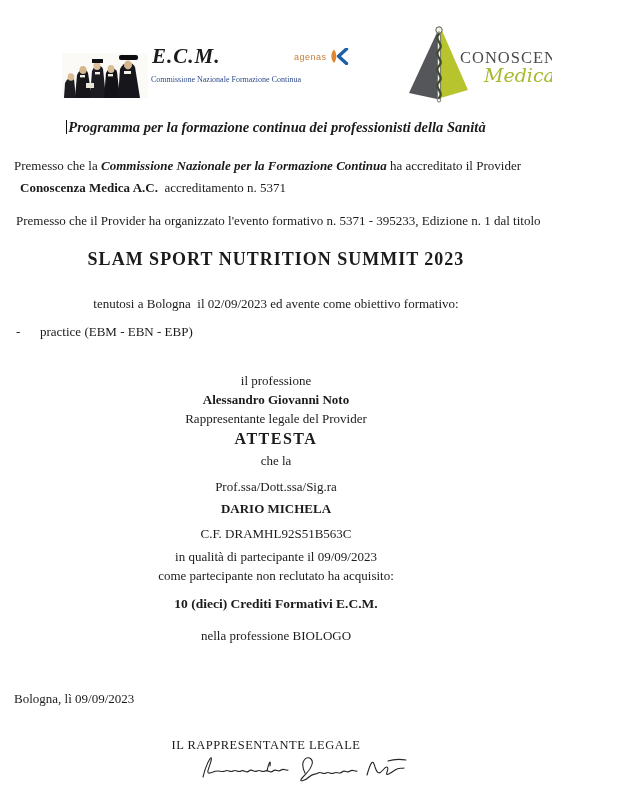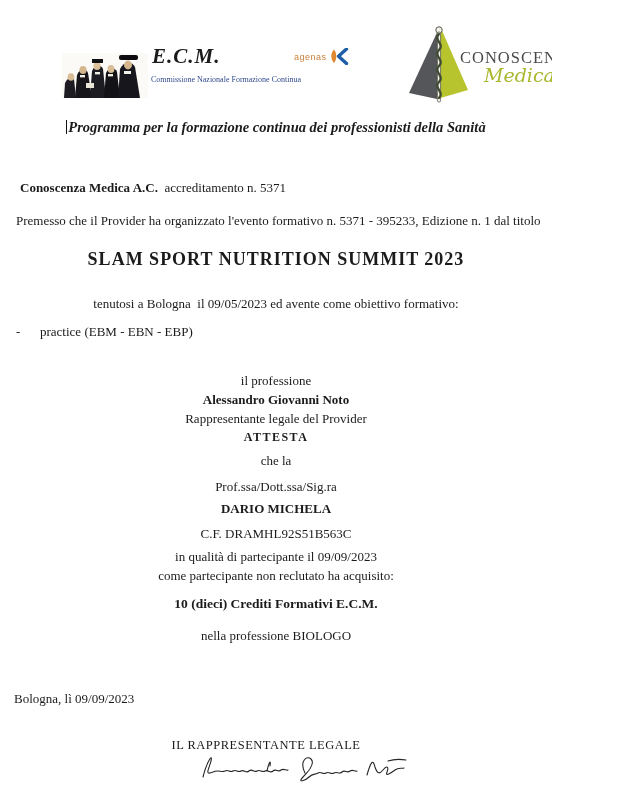--- a/index.html
+++ b/index.html
@@ -18,21 +18,21 @@
   .bi{font-weight:bold;font-style:italic;}
   
   .ecm-title{position:absolute;left:152px;top:44px;font-size:21px;font-weight:bold;font-style:italic;letter-spacing:1px;}
   .ecm-sub{position:absolute;left:151px;top:75px;font-size:8px;color:#2e4a8c;white-space:nowrap;}
   .agenas{position:absolute;left:264px;top:48px;display:flex;align-items:center;gap:2px;margin-left:30px;}
   .agenas-label{font-family:"Liberation Sans",sans-serif;font-size:9px;color:#c97f3a;letter-spacing:.5px;}
   
   .program-title{position:absolute;left:0;right:0;top:119px;text-align:center;font-size:14.5px;font-weight:bold;font-style:italic;}
   .cursor{display:inline-block;width:1px;height:14px;background:#111;vertical-align:-2px;margin-right:1px;}
   .event-title{position:absolute;left:0;right:0;top:249px;text-align:center;font-size:18px;font-weight:bold;letter-spacing:1px;}
-  .attesta{position:absolute;left:0;right:0;top:430px;text-align:center;font-size:12px;font-weight:bold;letter-spacing:1.5px;}
+  .attesta{position:absolute;left:0;right:0;top:430px;text-align:center;font-size:16px;font-weight:bold;letter-spacing:1.5px;}
   .objective{position:absolute;left:16px;top:323px;display:flex;}
   .obj-marker{width:24px;font-size:13px;line-height:17px;}
   .obj-text{width:556px;font-size:13px;line-height:17px;}
   .rep-heading{position:absolute;left:0;right:0;top:738px;text-align:center;font-size:12.5px;letter-spacing:.5px;transform:translateX(-10px);}
   .sig{position:absolute;left:197px;top:749px;}
   .pre{white-space:pre-wrap;}
 </style>
 </head>
 <body>
 
@@ -80,27 +80,28 @@
     <circle cx="37" cy="10" r="3.2" fill="#f4f2ea" stroke="#5b5b50" stroke-width="1"></circle>
     <rect x="35.4" y="12" width="3.2" height="70" rx="1.4" fill="#f4f2ea" stroke="#5b5b50" stroke-width="0.8"></rect>
     <path d="M37,14 C31,20 43,24 37,30 C31,36 43,40 37,46 C31,52 43,56 37,62 C31,68 43,72 37,78" fill="none" stroke="#3f4a33" stroke-width="2.4" stroke-linecap="round"></path>
 
     <text x="58" y="43" font-family="Liberation Serif, serif" font-size="16.5" letter-spacing="1" fill="#4a4a4a">CONOSCENZA</text>
     <text x="82" y="62" font-family="DejaVu Serif, serif" font-size="19" font-style="italic" fill="#a9b82e">Medica</text>
   </svg>
 
   <div class="program-title"><span class="cursor"></span><span>Programma per la formazione continua dei professionisti della Sanità</span></div>
 
+  <div class="left-line" style="left:14px;top:158px;"><span>Premesso che la </span><span class="bi">Commissione Nazionale per la Formazione Continua</span><span> ha accreditato il Provider</span></div>
   <div class="left-line pre" style="left:20px;top:180px;"><span class="b">Conoscenza Medica A.C.</span><span class="pre">  accreditamento n. 5371</span></div>
 
   <div class="left-line" style="left:16px;top:213px;">Premesso che il Provider ha organizzato l'evento formativo n. 5371 - 395233, Edizione n. 1 dal titolo</div>
 
   <div class="event-title">SLAM SPORT NUTRITION SUMMIT 2023</div>
 
-  <div class="line pre" style="top:296px;">tenutosi a Bologna  il 09/05/2023 ed avente come obiettivo formativo:</div>
+  <div class="line pre" style="top:296px;">tenutosi a Bologna  il 02/09/2023 ed avente come obiettivo formativo:</div>
 
   <div class="objective">
     <div class="obj-marker">-</div>
     <div class="obj-text">
       <div>practice (EBM - EBN - EBP)</div>
     </div>
   </div>
 
   <div class="line" style="top:373px;">il professione</div>
   <div class="line b" style="top:392px;">Alessandro Giovanni Noto</div>

